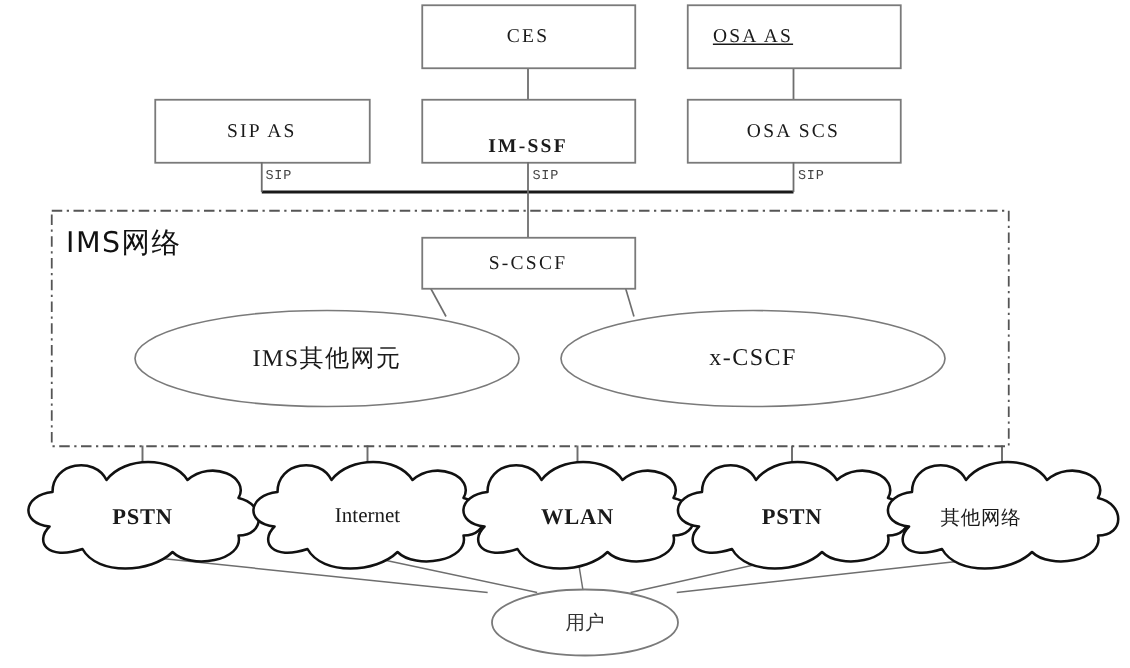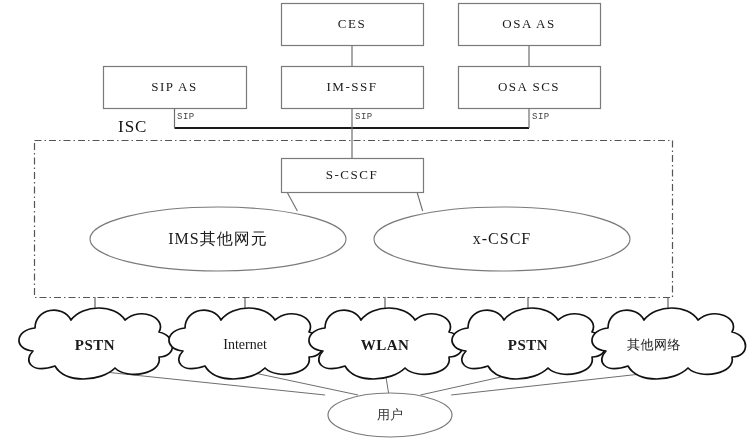--- a/index.html
+++ b/index.html
@@ -77,33 +77,33 @@
     <g id="g-bus">
         <line x1="174.5" y1="128" x2="529" y2="128" stroke="#1a1a1a" stroke-width="2" shape-rendering="geometricPrecision"></line>
         <line x1="174.5" y1="108" x2="174.5" y2="128" stroke="#6e6e6e" stroke-width="1.2" shape-rendering="geometricPrecision"></line>
         <line x1="529" y1="108" x2="529" y2="128" stroke="#6e6e6e" stroke-width="1.2" shape-rendering="geometricPrecision"></line>
         <line x1="352" y1="108" x2="352" y2="158" stroke="#6e6e6e" stroke-width="1.2" shape-rendering="geometricPrecision"></line>
       </g>
   </svg>
 
   <div id="labels">
       <div class="node-text box-label" style="left: 281px; top: 3px; width: 142px; height: 42px;">CES</div>
-      <div class="node-text box-label" style="left: 458px; top: 3px; width: 142px; height: 42px;">OSA AS</div>
+      <div class="node-text box-label" style="left: 431px; top: 3px; width: 142px; height: 42px; text-decoration: underline;">OSA AS</div>
       <div class="node-text box-label" style="left: 103px; top: 66px; width: 143px; height: 42px;">SIP AS</div>
-      <div class="node-text box-label" style="left: 281px; top: 66px; width: 142px; height: 42px;">IM-SSF</div>
+      <div class="node-text box-label" style="left: 281px; top: 76px; width: 142px; height: 42px; font-weight: bold;">IM-SSF</div>
       <div class="node-text box-label" style="left: 458px; top: 66px; width: 142px; height: 42px;">OSA SCS</div>
       <div class="node-text box-label" style="left: 281px; top: 158px; width: 142px; height: 34px;">S-CSCF</div>
       <div class="node-text proto-label" style="left: 177px; top: 110px; width: 30px; height: 14px; justify-content: flex-start;">SIP</div>
       <div class="node-text proto-label" style="left: 355px; top: 110px; width: 30px; height: 14px; justify-content: flex-start;">SIP</div>
       <div class="node-text proto-label" style="left: 532px; top: 110px; width: 30px; height: 14px; justify-content: flex-start;">SIP</div>
       <div class="node-text ellipse-label" style="left: 90px; top: 207px; width: 256px; height: 64px;">IMS其他网元</div>
       <div class="node-text ellipse-label" style="left: 374px; top: 207px; width: 256px; height: 64px;">x-CSCF</div>
       <div class="node-text cloud-label" style="left: 19px; top: 329px; width: 152px; height: 32px;">PSTN</div>
       <div class="node-text cloud-label mono" style="left: 169px; top: 329px; width: 152px; height: 32px;">Internet</div>
       <div class="node-text cloud-label" style="left: 309px; top: 329px; width: 152px; height: 32px;">WLAN</div>
       <div class="node-text cloud-label" style="left: 452px; top: 329px; width: 152px; height: 32px;">PSTN</div>
       <div class="node-text cloud-label cjk" style="left: 578px; top: 329px; width: 152px; height: 32px;">其他网络</div>
       <div class="node-text user-label" style="left: 328px; top: 393px; width: 124px; height: 44px;">用户</div>
     </div>
 
-  <div class="node-text isc-label" style="left:118px;top:114px;width:56px;height:26px;justify-content:flex-start;">ISC</div>
 
+  <div class="node-text ims-label" style="left:44px;top:148px;width:180px;height:28px;justify-content:flex-start;">IMS网络</div>
 </div>
 
 </body></html>

